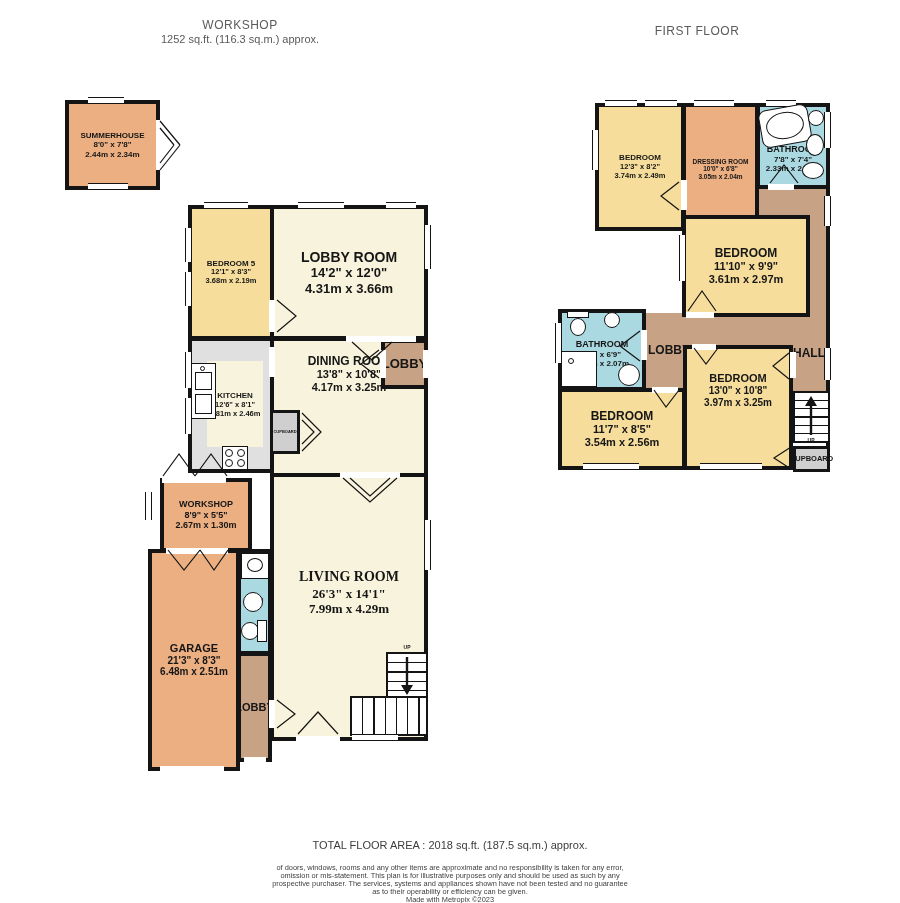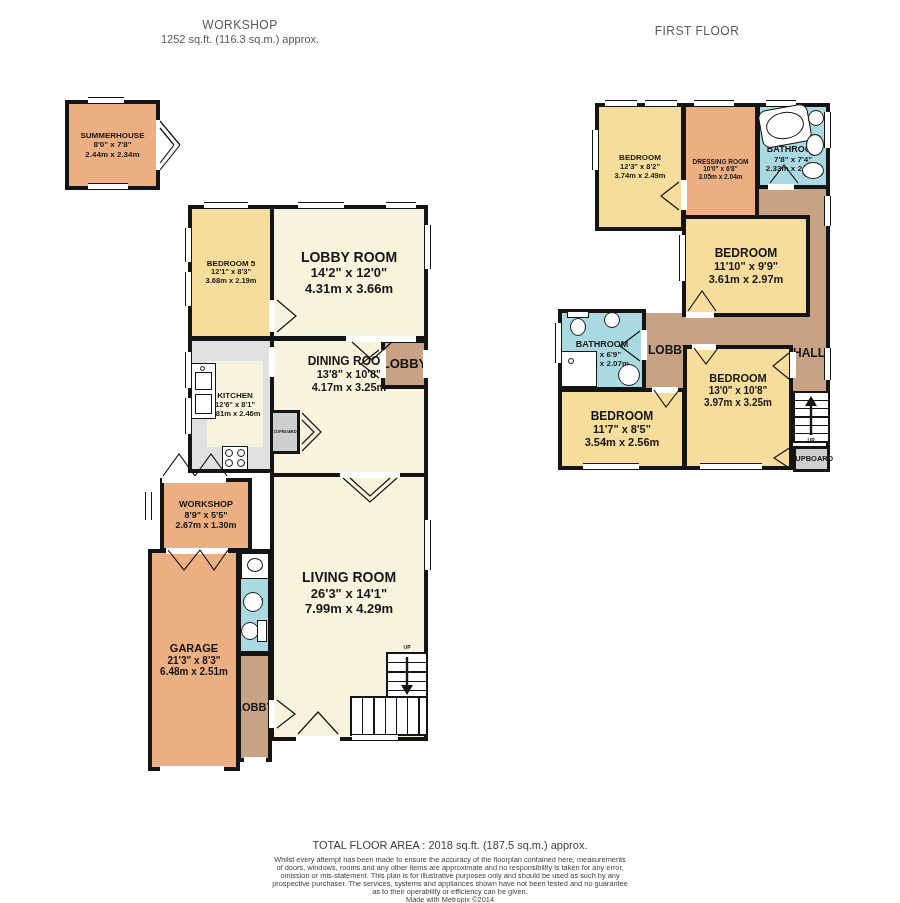--- a/index.html
+++ b/index.html
@@ -80,21 +80,21 @@
       <div>4.17m x 3.25m</div>
     </div>
   </div>
   <div class="room tan" style="left:381px;top:339px;width:47px;height:50px;">
     <div class="rl fs13">LOBBY</div>
   </div>
   <div class="room cgray" style="left:270px;top:410px;width:30px;height:44px;border-width:3px;">
     <div class="rl fs4">CUPBOARD</div>
   </div>
   <div class="room cream" style="left:270px;top:473px;width:158px;height:268px;">
-    <div class="rl fs13" style="padding-bottom:28px;">
+    <div class="rl fs13" style="padding-bottom:28px;font-family:Liberation Serif, serif;">
       <div class="fs14">LIVING ROOM</div>
       <div>26'3" x 14'1"</div>
       <div>7.99m x 4.29m</div>
     </div>
   </div>
   <div class="room orange" style="left:160px;top:478px;width:92px;height:74px;">
     <div class="rl fs9">
       <div>WORKSHOP</div>
       <div>8'9" x 5'5"</div>
       <div>2.67m x 1.30m</div>
@@ -306,20 +306,19 @@
       <polygon points="401,685 413,685 407,695" fill="#141414"></polygon>
     </g>
 
     <g>
       <line x1="811" y1="435" x2="811" y2="404" stroke="#141414" stroke-width="2.4"></line>
       <polygon points="805,406 817,406 811,396" fill="#141414"></polygon>
     </g>
   </svg>
 
   <div class="ftr" style="top:839px;font-size:11px;">TOTAL FLOOR AREA : 2018 sq.ft. (187.5 sq.m.) approx.</div>
-  <div class="ftr" style="top:855px;font-size:7.4px;">Whilst every attempt has been made to ensure the accuracy of the floorplan contained here, measurements</div>
   <div class="ftr" style="top:863px;font-size:7.4px;">of doors, windows, rooms and any other items are approximate and no responsibility is taken for any error,</div>
   <div class="ftr" style="top:871px;font-size:7.4px;">omission or mis-statement. This plan is for illustrative purposes only and should be used as such by any</div>
   <div class="ftr" style="top:879px;font-size:7.4px;">prospective purchaser. The services, systems and appliances shown have not been tested and no guarantee</div>
   <div class="ftr" style="top:887px;font-size:7.4px;">as to their operability or efficiency can be given.</div>
-  <div class="ftr" style="top:895px;font-size:7.4px;">Made with Metropix ©2014</div>
+  <div class="ftr" style="top:895px;font-size:7.4px;">Made with Metropix ©2023</div>
 
 </div>
 
 </body></html>

